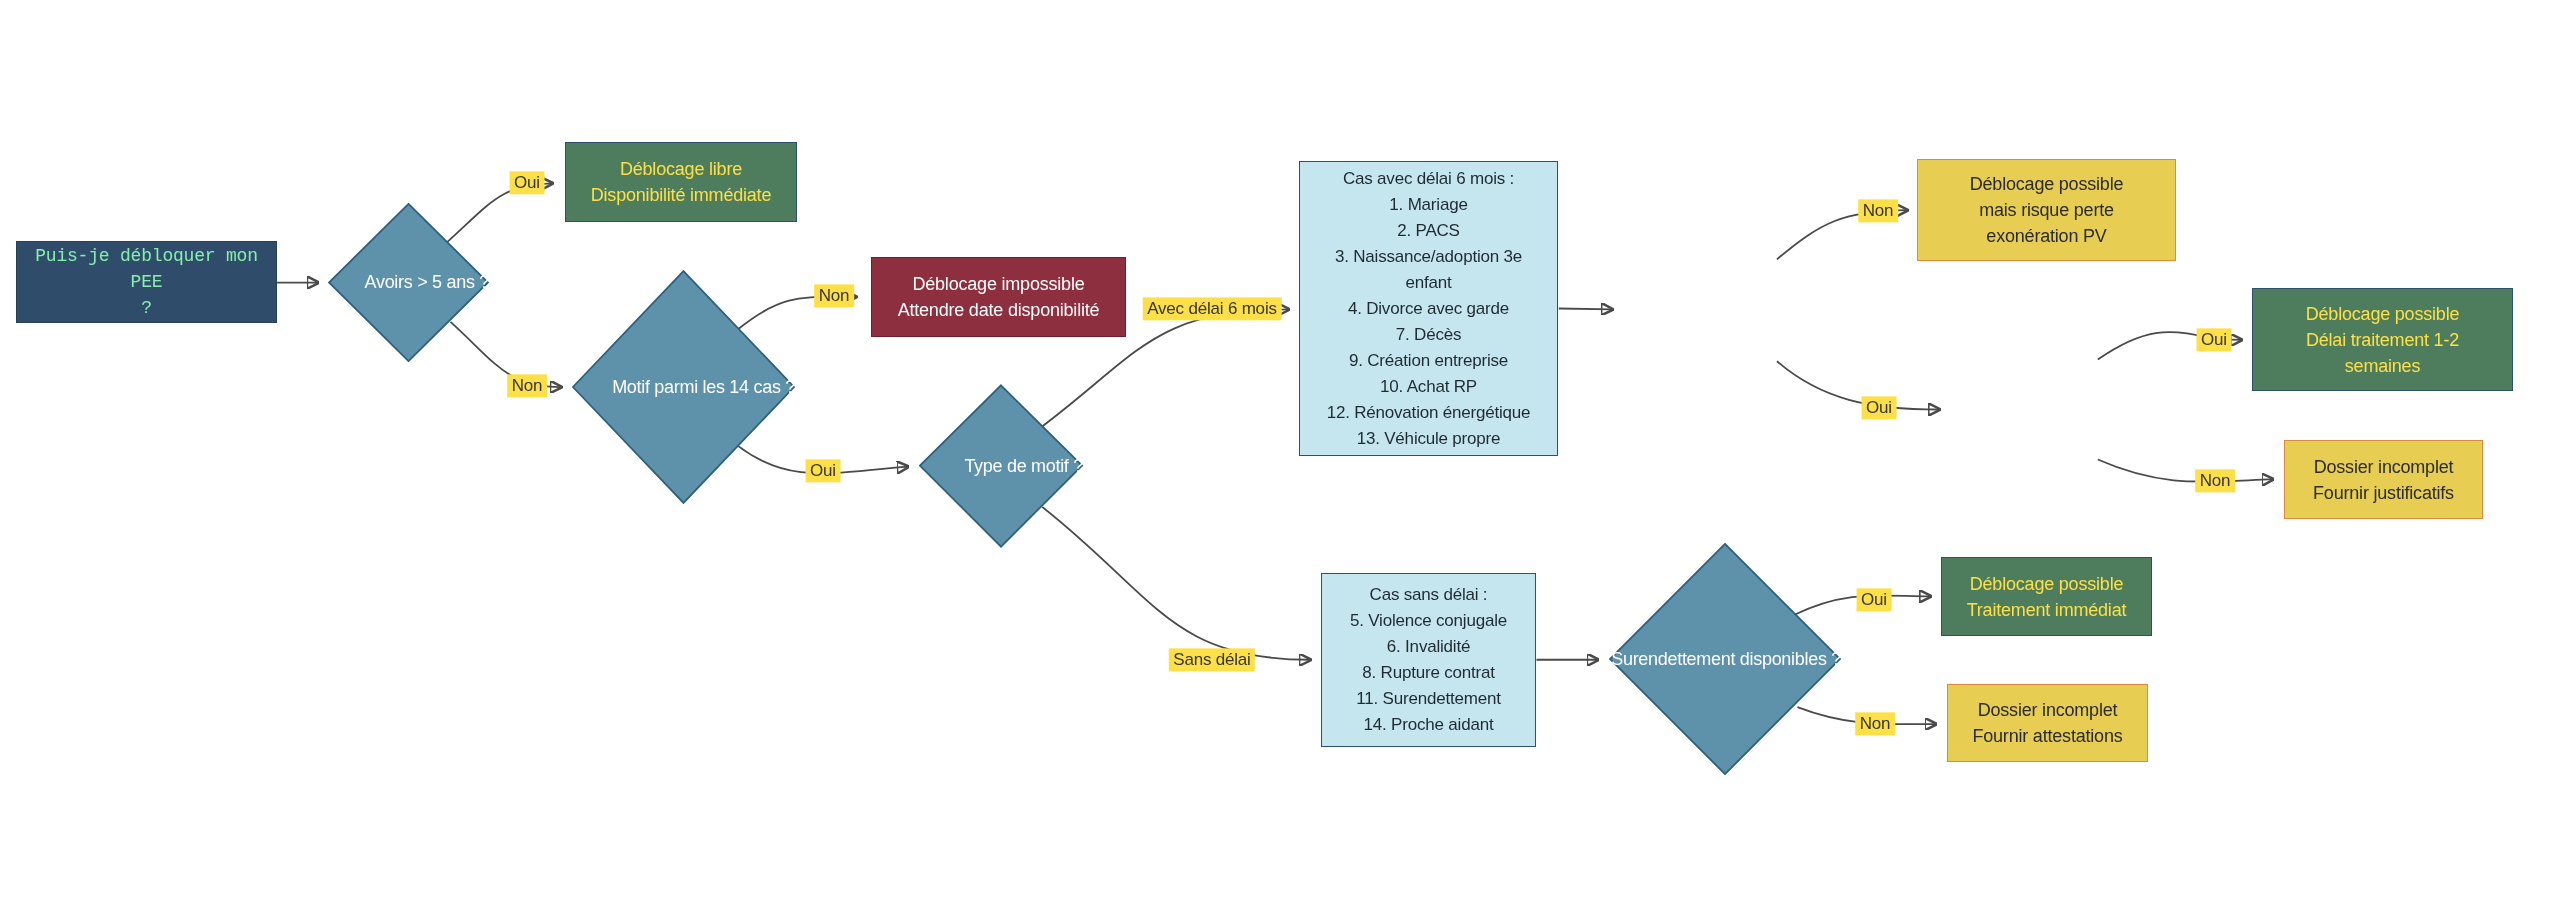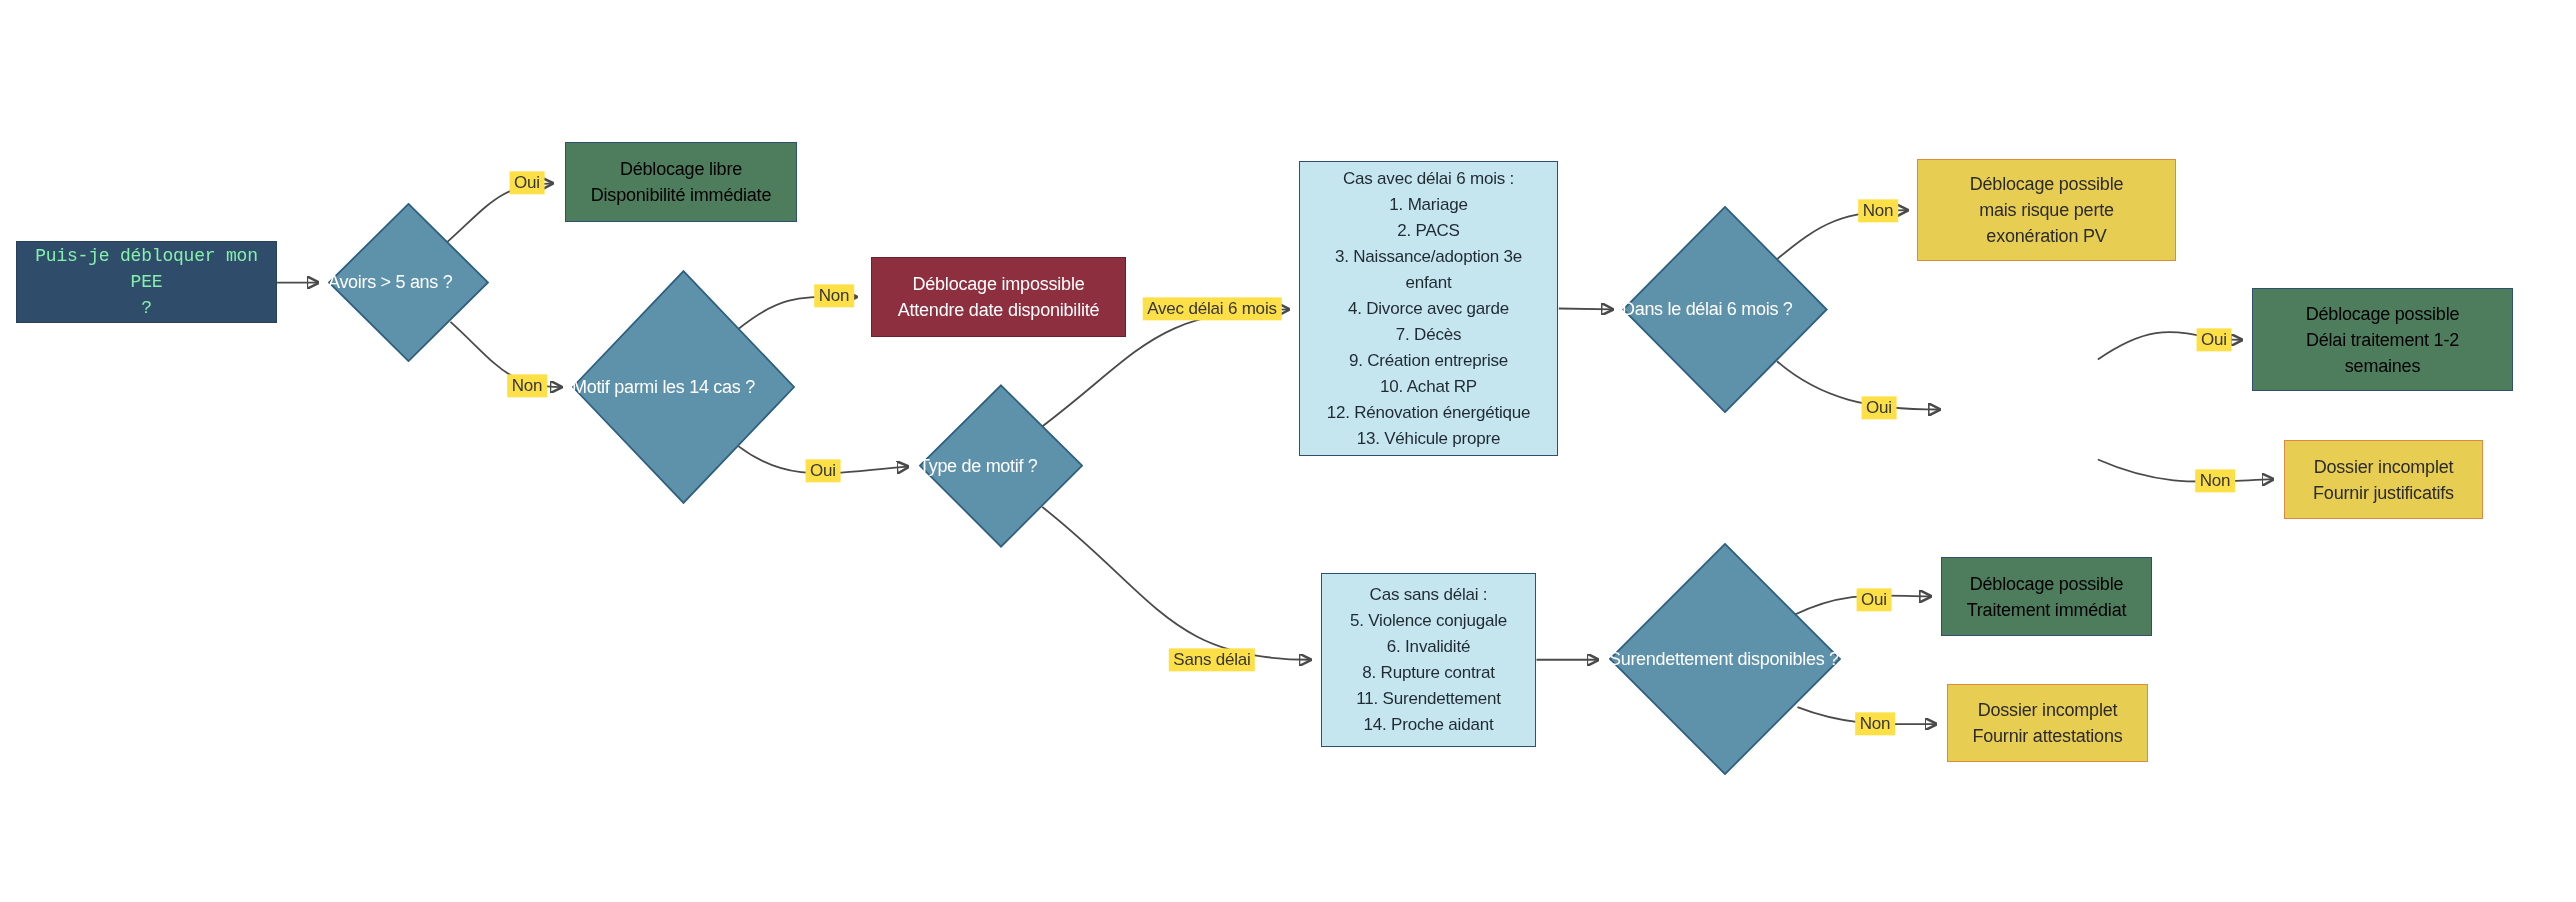--- a/index.html
+++ b/index.html
@@ -12,26 +12,26 @@
   }
   #edge-layer{position:absolute;left:0;top:0;width:2576px;height:903px;}
   #edge-layer path{fill:none;stroke:#4a4a4a;stroke-width:2px;}
   .node{
     position:absolute;box-sizing:border-box;
     display:flex;flex-direction:column;justify-content:center;align-items:center;
     text-align:center;font-size:18px;line-height:26px;letter-spacing:-0.2px;
   }
   .rect{border:1.8px solid;}
   .start{background:#2f4d6b;border-color:#28415a;color:#86efac;font-family:Liberation Mono, monospace;}
-  .green{background:#4e7d5e;border-color:#2f4f6e;color:#000000;}
+  .green{background:#4e7d5e;border-color:#2f4f6e;color:#fde047;}
   .red{background:#8e2f3f;border-color:#6e1f2f;color:#ffffff;}
   .yellow{background:#e7cd52;border-color:#dd8a40;color:#2b2b2b;}
   .list{background:#c6e6ef;border-color:#2f4f6e;color:#1f2a33;font-size:17px;line-height:26px;justify-content:center;}
   .diamond{
-    position:absolute;display:flex;justify-content:flex-start;align-items:center;
+    position:absolute;display:flex;justify-content:flex-end;align-items:center;
     color:#ffffff;font-size:18px;letter-spacing:-0.3px;white-space:nowrap;text-align:center;
   }
   .diamond svg{position:absolute;left:0;top:0;}
   .diamond polygon{fill:#5e92ab;stroke:#2e5f7e;stroke-width:2px;}
   .diamond span{position:relative;z-index:1;}
   .elabel{
     position:absolute;transform:translate(-50%,-50%);
     background:#fde047;color:#363636;font-size:17px;line-height:19.7px;
     padding:1.8px 4.5px;white-space:nowrap;letter-spacing:-0.2px;
   }
@@ -106,26 +106,20 @@
     <div>2. PACS</div>
     <div style="max-width:234px">3. Naissance/adoption 3e enfant</div>
     <div>4. Divorce avec garde</div>
     <div>7. Décès</div>
     <div>9. Création entreprise</div>
     <div>10. Achat RP</div>
     <div>12. Rénovation énergétique</div>
     <div>13. Véhicule propre</div>
   </div>
 
-  <div class="diamond" style="left:1622px;top:206px;width:206px;height:207px">
-    <svg width="206" height="207" viewBox="0 0 230 232">
-        <polygon points="115,1 229,116 115,231 1,116"></polygon>
-      </svg>
-    <span>Dans le délai 6 mois ?</span>
-  </div>
 
   <div class="node rect yellow" style="left:1917px;top:159px;width:259px;height:102px">
     <div>Déblocage possible</div>
     <div>mais risque perte</div>
     <div>exonération PV</div>
   </div>
 
 
   <div class="node rect green" style="left:2252px;top:288px;width:261px;height:103px">
     <div>Déblocage possible</div>

